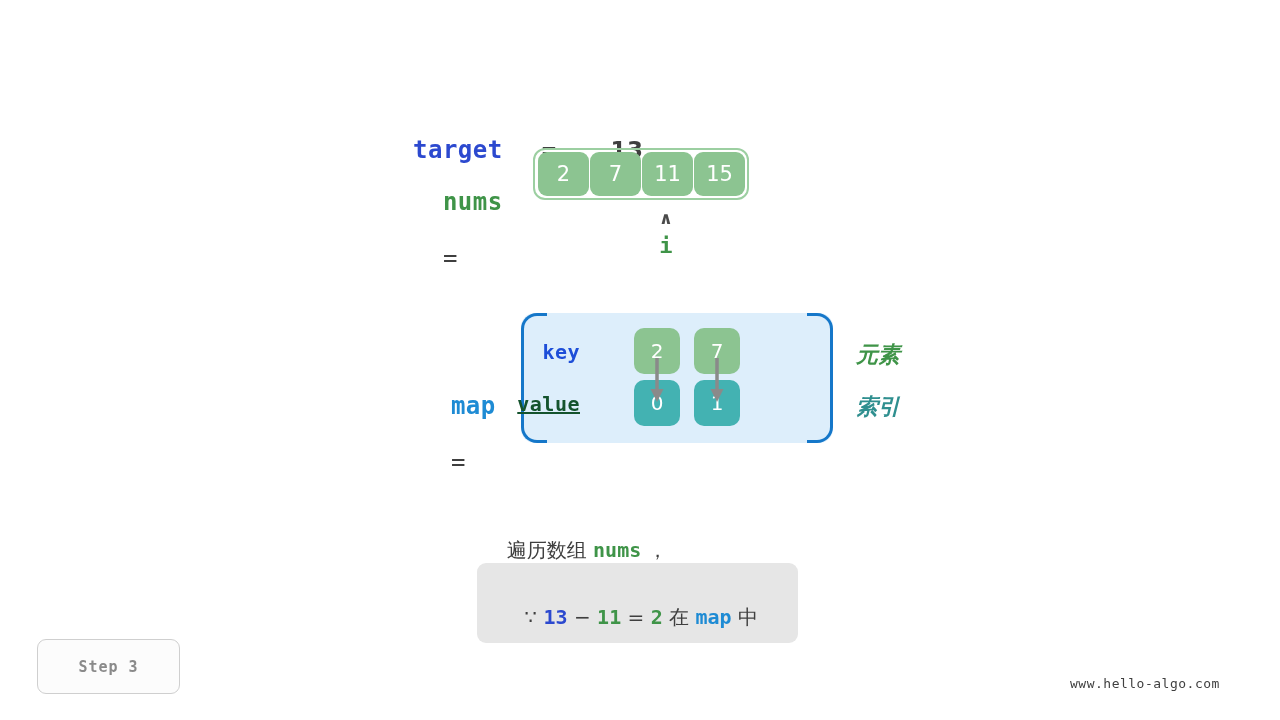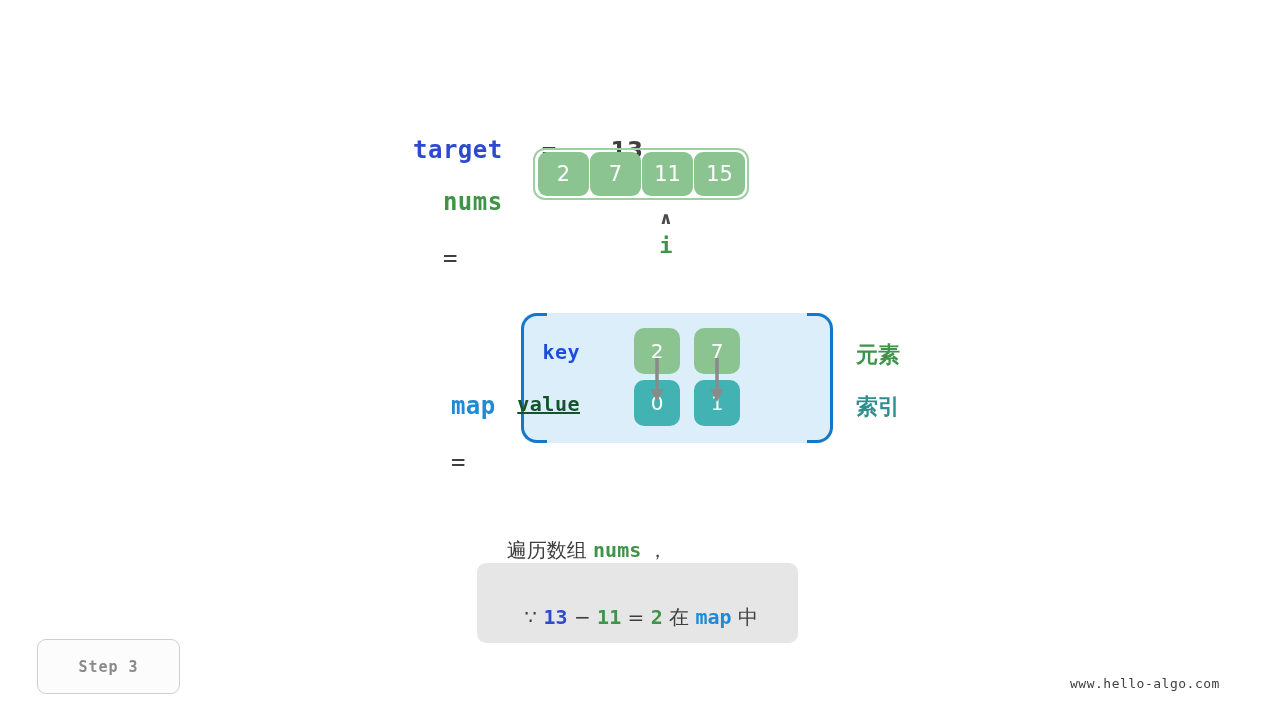--- a/index.html
+++ b/index.html
@@ -138,21 +138,21 @@
   #kc1 { left: 694px; top: 328px; }
   #vc0 { left: 634px; top: 380px; }
   #vc1 { left: 694px; top: 380px; }
 
   .map-arrow { width: 16px; height: 46px; left: 0; top: 0; }
   #arrow0 { left: 649px; top: 358px; }
   #arrow1 { left: 709px; top: 358px; }
 
   .side-label {
     font-family: "DejaVu Sans", "Liberation Sans", sans-serif;
-    font-size: 22px; font-weight: bold;
+    font-size: 22px; font-weight: bold; font-style: italic;
   }
   #label-element { left: 856px; top: 340px; color: #3f9448; }
   #label-index   { left: 856px; top: 392px; color: #2f8f8f; }
 
   
   #desc-line {
     left: 494px; top: 513px;
     font-size: 20px; color: #3f3f3f;
     font-family: "DejaVu Sans", "Liberation Sans", sans-serif;
     white-space: pre;

